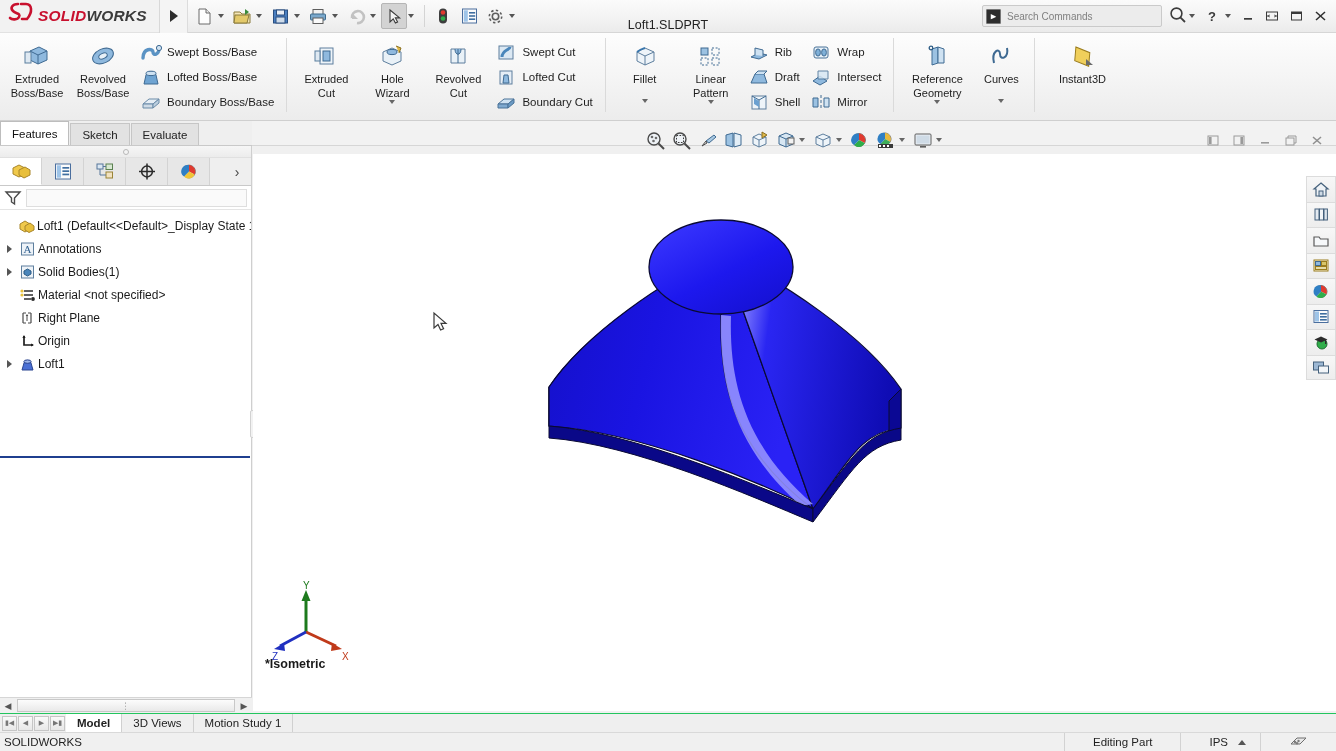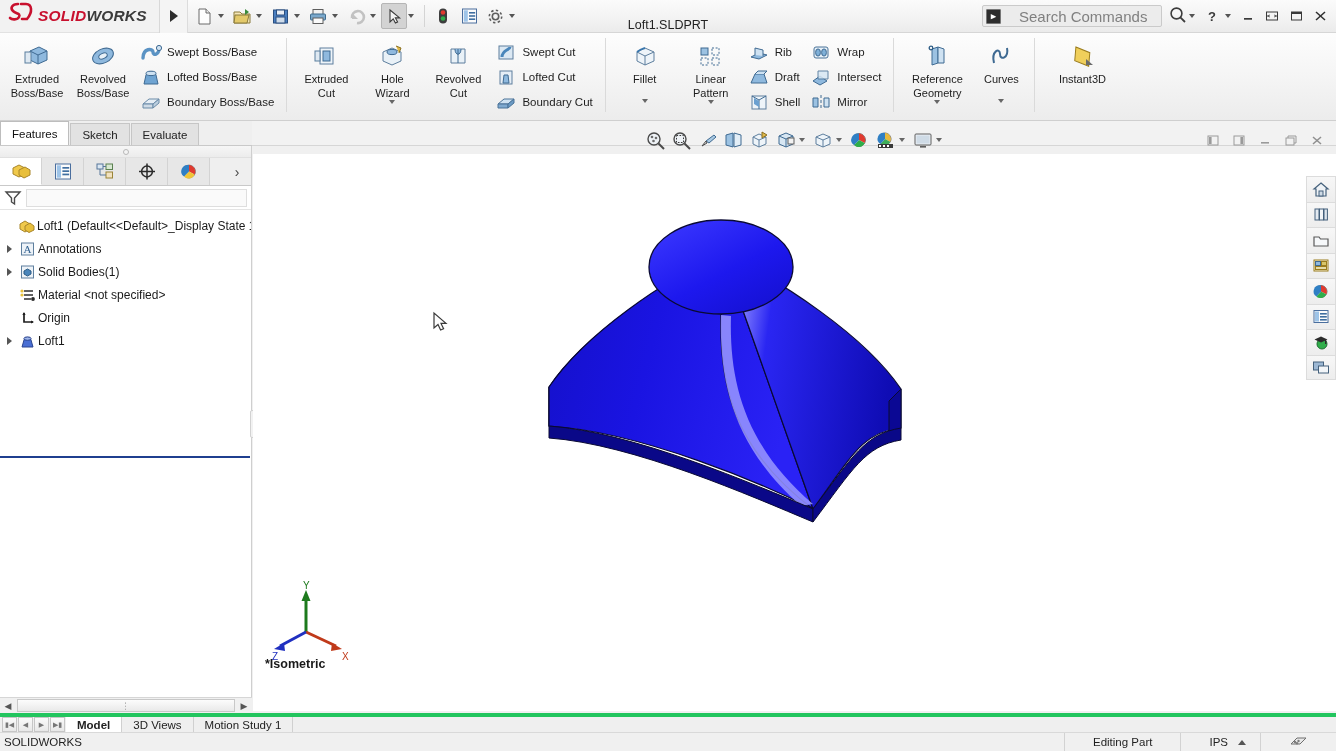--- a/index.html
+++ b/index.html
@@ -57,21 +57,21 @@
     font-size:12.5px; color:#222; pointer-events:none;
   }
 
   .tb-right { margin-left:auto; display:flex; align-items:center; height:33px; padding-right:4px; }
   .searchbox {
     width: 180px; height: 22px; background:#ececec; border:1px solid #cacaca; border-radius:2px;
     display:flex; align-items:center; padding:0 3px; margin-right:2px;
   }
   .search-ico-sq { width:15px;height:15px;background:#2d2d2d;border:1px solid #777;border-radius:1px;
     color:#fff;font-size:9px;display:flex;align-items:center;justify-content:center;font-family:"Liberation Mono",monospace;}
-  .search-ph { color:#808080; font-size:15px; margin-left:18px; }
+  .search-ph { color:#808080; font-size:10px; margin-left:6px; }
   .mag { margin-left:4px; }
   .win-btn { width:24px;height:26px;display:flex;align-items:center;justify-content:center;color:#3a3a3a;font-size:13px; }
 
   
   .ribbon {
     position:absolute; left:0; top:33px; width:1336px; height:88px;
     background: linear-gradient(180deg,#fdfdfd 0%, #f4f4f4 55%, #ececec 100%);
     border-bottom:1px solid #cfcfcf;
     display:flex; align-items:flex-start;
   }
@@ -190,21 +190,21 @@
   .hscroll {
     position:absolute; left:0; top:697px; width:252px; height:16px;
     background:#f0f0f0; border-top:1px solid #d6d6d6; display:flex; align-items:center;
   }
   .hs-arrow { width:16px;height:15px;display:flex;align-items:center;justify-content:center;color:#555;font-size:9px; }
   .hs-thumb { flex:1; height:13px; margin:0 1px; background:linear-gradient(180deg,#fcfcfc,#e9e9e9);
               border:1px solid #c8c8c8; display:flex;align-items:center;justify-content:center;color:#9a9a9a;font-size:9px;letter-spacing:1px;}
 
   .tabstrip {
     position:absolute; left:0; top:713px; width:1336px; height:19px;
-    background:#efefef; border-top:4px solid #22c55e; display:flex; align-items:stretch;
+    background:#efefef; border-top:1px solid #22c55e; display:flex; align-items:stretch;
   }
   .nav-btns { display:flex; align-items:center; padding-left:2px; }
   .nav-b { width:15px;height:15px;border:1px solid #c6c6c6;background:linear-gradient(180deg,#fafafa,#e8e8e8);
            display:flex;align-items:center;justify-content:center;font-size:7px;color:#777;margin-right:1px;}
   .btab { padding:0 11px; display:flex; align-items:center; font-size:11.5px; color:#222;
           border-right:1px solid #d0d0d0; }
   .btab.active { background:#fff; font-weight:bold; }
 
   .statusbar {
     position:absolute; left:0; top:732px; width:1336px; height:19px;
@@ -750,20 +750,34 @@
               <circle cx="3" cy="4" r="1.6" fill="#e8c23c"></circle>
               <circle cx="3" cy="8" r="1.6" fill="#e8c23c"></circle>
               <circle cx="14" cy="12" r="1.9" fill="#2b2b2b"></circle>
             </svg>
         </span>
         <span class="tlbl">Material &lt;not specified&gt;</span>
       </div>
 
 
 
+      <div class="trow">
+        <span class="exp"></span>
+        <span class="tico">
+          <svg width="17" height="16" viewBox="0 0 17 16">
+              <path d="M4 3 L4 13" stroke="#4a4a4a" stroke-width="1.2"></path>
+              <path d="M12 3 L12 13" stroke="#4a4a4a" stroke-width="1.2"></path>
+              <path d="M4 3 L7 3 M9 3 L12 3" stroke="#4a4a4a" stroke-width="1.2"></path>
+              <path d="M4 13 L7 13 M9 13 L12 13" stroke="#4a4a4a" stroke-width="1.2"></path>
+              <path d="M8 5 L8 11" stroke="#4a4a4a" stroke-width="1"></path>
+              <path d="M8 4 l-1.3 2 h2.6 z" fill="#4a4a4a"></path>
+            </svg>
+        </span>
+        <span class="tlbl">Right Plane</span>
+      </div>
 
       <div class="trow">
         <span class="exp"></span>
         <span class="tico">
           <svg width="17" height="16" viewBox="0 0 17 16">
               <path d="M5 3 L5 12 L14 12" fill="none" stroke="#1f1f1f" stroke-width="1.7"></path>
               <path d="M5 2 l-1.6 3 h3.2 z" fill="#1f1f1f"></path>
               <path d="M15 12 l-3 -1.6 v3.2 z" fill="#1f1f1f"></path>
             </svg>
         </span>

